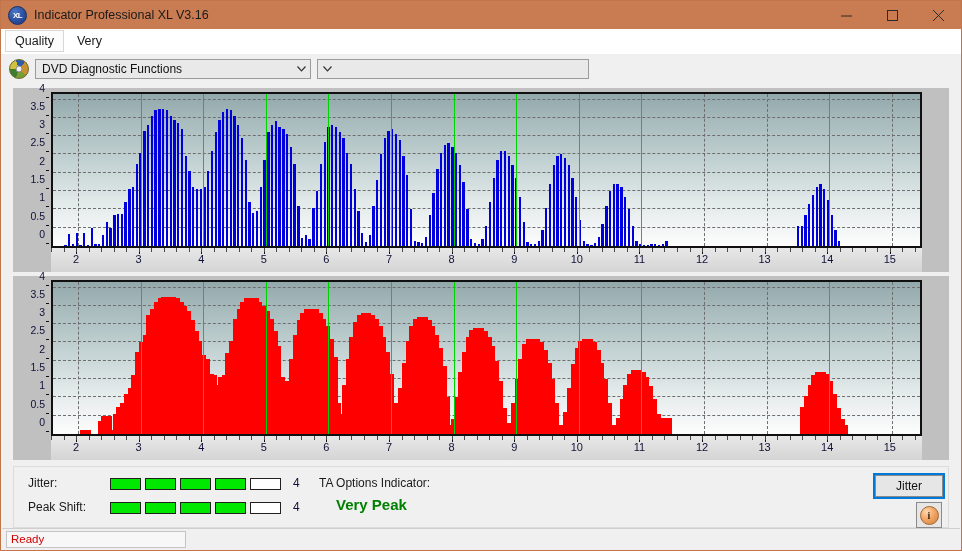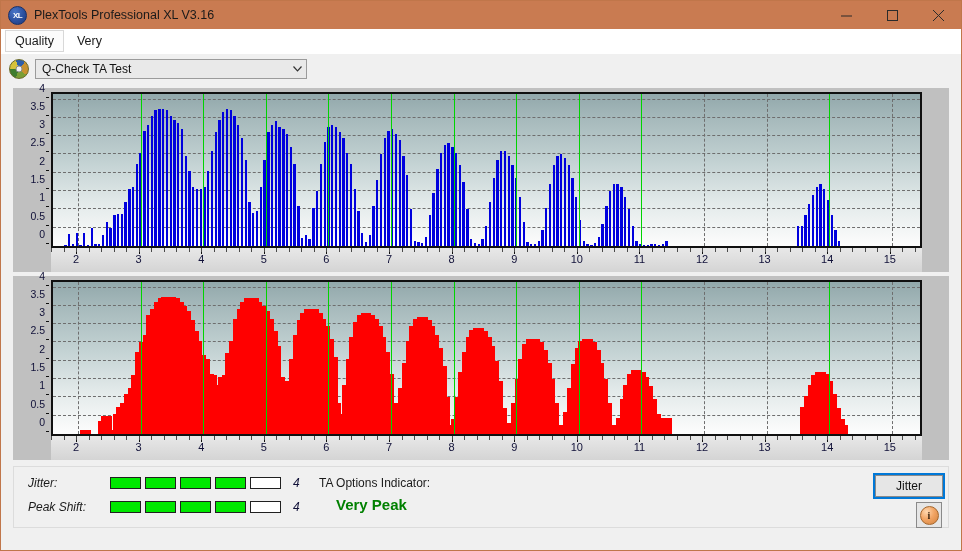--- a/index.html
+++ b/index.html
@@ -105,21 +105,21 @@
     position:absolute;top:5px;font-size:11px;color:#101038;
     transform:translateX(-50%);
   }
   .xtick{position:absolute;top:0;width:0;height:4px;border-left:1px solid #4a4a4a;}
   .xtick.major{height:6px;border-left:1px solid #111;}
   
   .results{
     margin:6px 12px 0 12px;height:62px;position:relative;
     border:1px solid #dcdcdc;background:#f0f0f0;box-sizing:border-box;
   }
-  .res-row{position:absolute;display:flex;align-items:center;font-style:italic;}
+  .res-row{position:absolute;display:flex;align-items:flex-end;}
   .res-label{font-size:12px;color:#1a1a1a;width:82px;}
   .meter{display:flex;gap:4px;}
   .seg{width:31px;height:12px;border:1px solid #202020;box-sizing:border-box;background:#ffffff;}
   .seg.on{background:#00e800;}
   .res-num{font-size:12px;color:#101038;margin-left:12px;}
   .ta-title{position:absolute;font-size:12px;color:#1a1a1a;}
   .ta-value{position:absolute;font-size:15px;font-weight:bold;color:#008000;}
   .start-btn{
     position:absolute;width:68px;height:22px;
     background:#e6e6e6;border:1px solid #8a8a8a;
@@ -153,21 +153,21 @@
   }
   .status-text{font-size:11.5px;color:#d00000;padding-left:4px;}
 </style>
 </head>
 <body>
 
 <div class="window">
 
   <div class="titlebar">
     <div class="app-icon">XL</div>
-    <div class="title-text">PlexTools Professional XL V3.16</div>
+    <div class="title-text">Indicator Professional XL V3.16</div>
     <div class="win-btns">
       <div class="win-btn">
         <svg width="11" height="11" viewBox="0 0 11 11">
             <line x1="0" y1="6" x2="11" y2="6" stroke="#2b2b2b" stroke-width="1"></line>
           </svg>
       </div>
       <div class="win-btn">
         <svg width="11" height="11" viewBox="0 0 11 11">
             <rect x="0.5" y="0.5" width="10" height="10" fill="none" stroke="#2b2b2b" stroke-width="1"></rect>
           </svg>
@@ -181,22 +181,29 @@
     </div>
   </div>
 
   <div class="menubar">
     <div class="menu-item boxed">Quality</div>
     <div class="menu-item">Very</div>
   </div>
 
   <div class="toolbar">
     <div class="drive-icon"></div>
+    <div class="combo combo2">
+      <div class="cbtxt">DVD Diagnostic Functions</div>
+      <div class="chev">
+        <svg width="9" height="6" viewBox="0 0 9 6">
+            <polyline points="0.5,0.5 4.5,4.8 8.5,0.5" fill="none" stroke="#333" stroke-width="1.2"></polyline>
+          </svg>
+      </div>
+    </div>
     <div class="combo combo3">
-      <div class="cbtxt">Q-Check TA Test</div>
       <div class="chev">
         <svg width="9" height="6" viewBox="0 0 9 6">
             <polyline points="0.5,0.5 4.5,4.8 8.5,0.5" fill="none" stroke="#333" stroke-width="1.2"></polyline>
           </svg>
       </div>
     </div>
   </div>
 
   <div class="chart-panel">
     <div class="chart-wrap">
@@ -878,14 +885,19 @@
       <div class="res-num">4</div>
     </div>
     <div class="ta-title" style="left:305px;top:9px;">TA Options Indicator:</div>
     <div class="ta-value" style="left:322px;top:29px;">Very Peak</div>
     <div class="start-btn" style="left:861px;top:8px;">Jitter</div>
     <div class="info-btn" style="left:902px;top:35px;">
       <div class="info-ball">i</div>
     </div>
   </div>
 
+  <div class="statusbar">
+    <div class="status-cell">
+      <span class="status-text">Ready</span>
+    </div>
+  </div>
 
 </div>
 
 </body></html>

